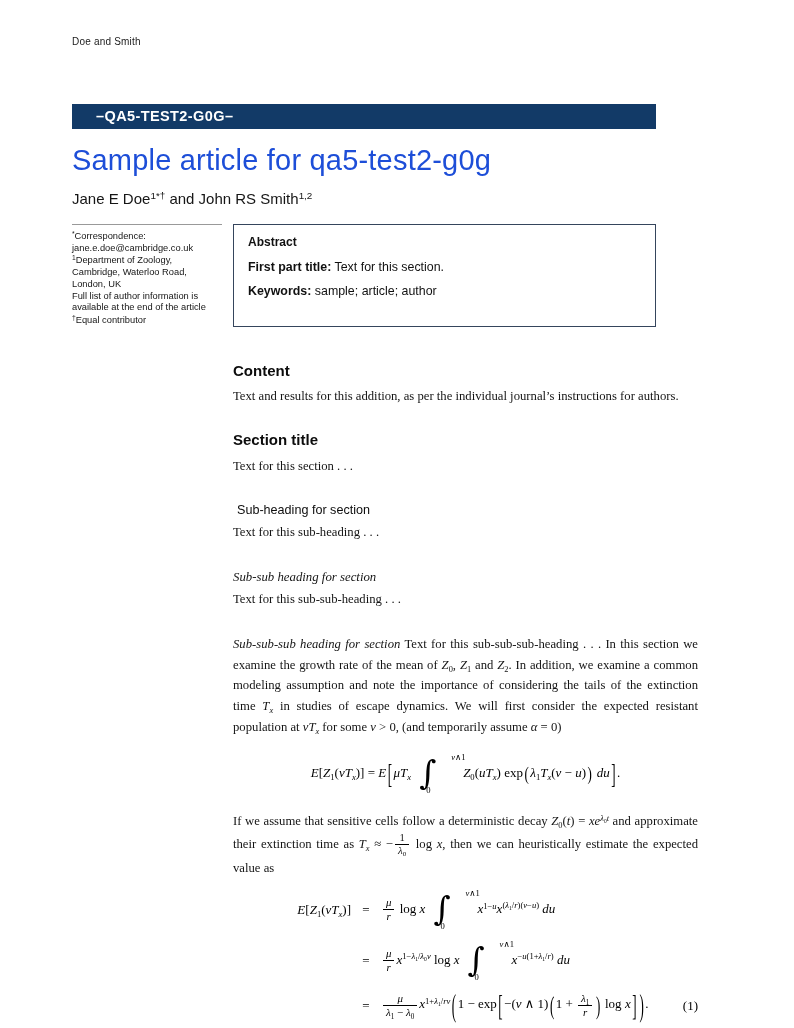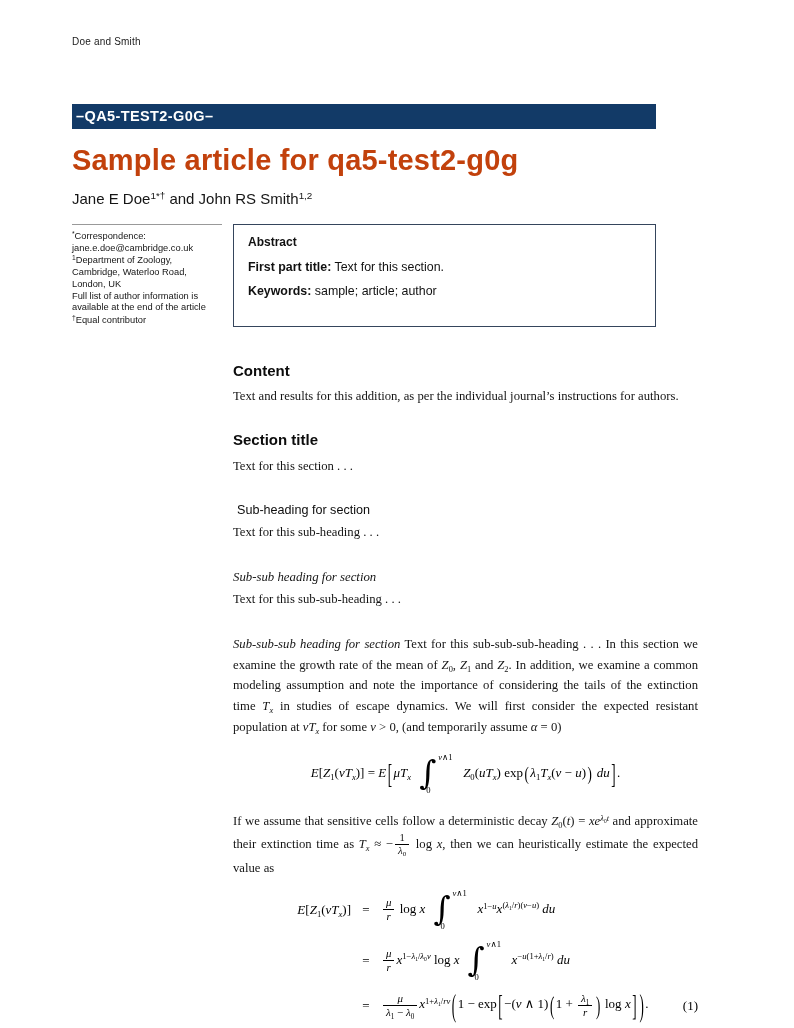--- a/index.html
+++ b/index.html
@@ -5,23 +5,23 @@
   * { margin:0; padding:0; box-sizing:border-box; }
   html,body { background:#ffffff; }
   .page {
     position:relative; width:752px; height:1028px; background:#ffffff;
     padding:36px 96px 0 72px; overflow:hidden;
     font-family:"Liberation Sans", sans-serif; color:#111;
   }
   .running-head { font-size:10px; color:#1a1a1a; letter-spacing:.2px; }
   .banner {
     margin-top:57px; height:25px; line-height:25px;
-    padding-left:4px; color:#fff; font-size:14.5px; font-weight:bold; letter-spacing:.4px;
+    padding-left:24px; color:#fff; font-size:14.5px; font-weight:bold; letter-spacing:.4px;
   }
-  .title { margin-top:15px; font-size:29px; font-weight:bold; letter-spacing:.2px; color:#c2410c; }
+  .title { margin-top:15px; font-size:29px; font-weight:normal; letter-spacing:.2px; color:#1d4ed8; }
   .authors { margin-top:13px; font-size:15px; color:#151515; }
   .authors sup { font-size:66%; vertical-align:.5em; }
   .cols { display:flex; margin-top:17px; }
   .notes {
     width:150px; flex:0 0 150px; border-top:1px solid #999; padding-top:5px;
     font-size:9.3px; line-height:1.26; color:#151515;
   }
   .notes sup { font-size:72%; vertical-align:.45em; }
   .abstract-box {
     flex:1; margin-left:11px; border:1.5px solid #35455c; padding:10px 14px 8px 14px;
@@ -43,21 +43,21 @@
   .mi { font-style:italic; }
   .mr { font-style:normal; }
   .main sub, .main sup, .eq sub, .eq sup { font-size:66%; line-height:0; }
   .main sub, .eq sub { vertical-align:-.35em; }
   .main sup, .eq sup { vertical-align:.5em; }
   .frac { display:inline-flex; flex-direction:column; vertical-align:middle; text-align:center; font-size:84%; line-height:1.18; margin:0 2px; }
   .fn { display:block; padding:0 3px; }
   .fd { display:block; border-top:1px solid #000; padding:0 3px; }
   .int { display:inline-block; position:relative; width:46px; height:42px; vertical-align:middle; margin:0 2px 0 4px; }
   .ig { position:absolute; left:4px; top:50%; transform:translateY(-52%); font-size:33px; font-family:"DejaVu Serif", serif; }
-  .ihi { position:absolute; top:-3px; left:23px; font-size:66%; white-space:nowrap; }
+  .ihi { position:absolute; top:-3px; left:36px; font-size:66%; white-space:nowrap; }
   .ilo { position:absolute; bottom:-2px; left:11px; font-size:66%; }
   .big { display:inline-block; vertical-align:middle; margin:0 1.5px; transform-origin:50% 50%; }
   .eq { font-size:13px; color:#000; }
   .eq-center { text-align:center; margin:15px 0 12px; min-height:46px; }
   .eq-rows { margin-top:10px; }
   .eq-row { display:grid; grid-template-columns:118px 30px 1fr; align-items:center; margin:9px 0; position:relative; min-height:30px; }
   .eql { text-align:right; }
   .eqe { text-align:center; }
   .eqr { text-align:left; white-space:nowrap; }
   .eq-tag { position:absolute; right:0; top:50%; transform:translateY(-50%); font-style:normal; }

